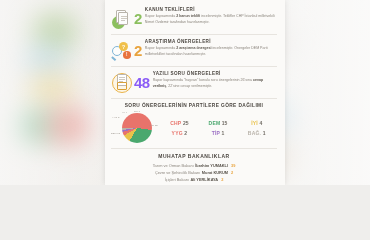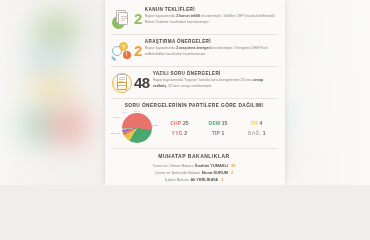--- a/index.html
+++ b/index.html
@@ -61,21 +61,21 @@
     font-size:4.6px; font-weight:bold; letter-spacing:.35px;
     color:#4b4640; margin-bottom:2px; line-height:1.1;
   }
   .stat-desc {
     font-size:3.6px; line-height:1.55; color:#8b857d;
   }
   .stat-desc b { color:#5d574f; }
 
   .c-green  { color:#8bbf5e; }
   .c-orange { color:#e8a33d; }
-  .c-amber  { color:#404040; }
+  .c-amber  { color:#8b5cf6; }
 
   
   .icon-doc-green { position:relative; width:20px; height:20px; }
   .ring-green {
     position:absolute; left:0; bottom:0; width:13px; height:13px;
     border-radius:50%; background:#8cbf5f;
   }
   .sheet {
     position:absolute; background:#ffffff; border:.7px solid #b9b4ab; border-radius:1px;
   }

